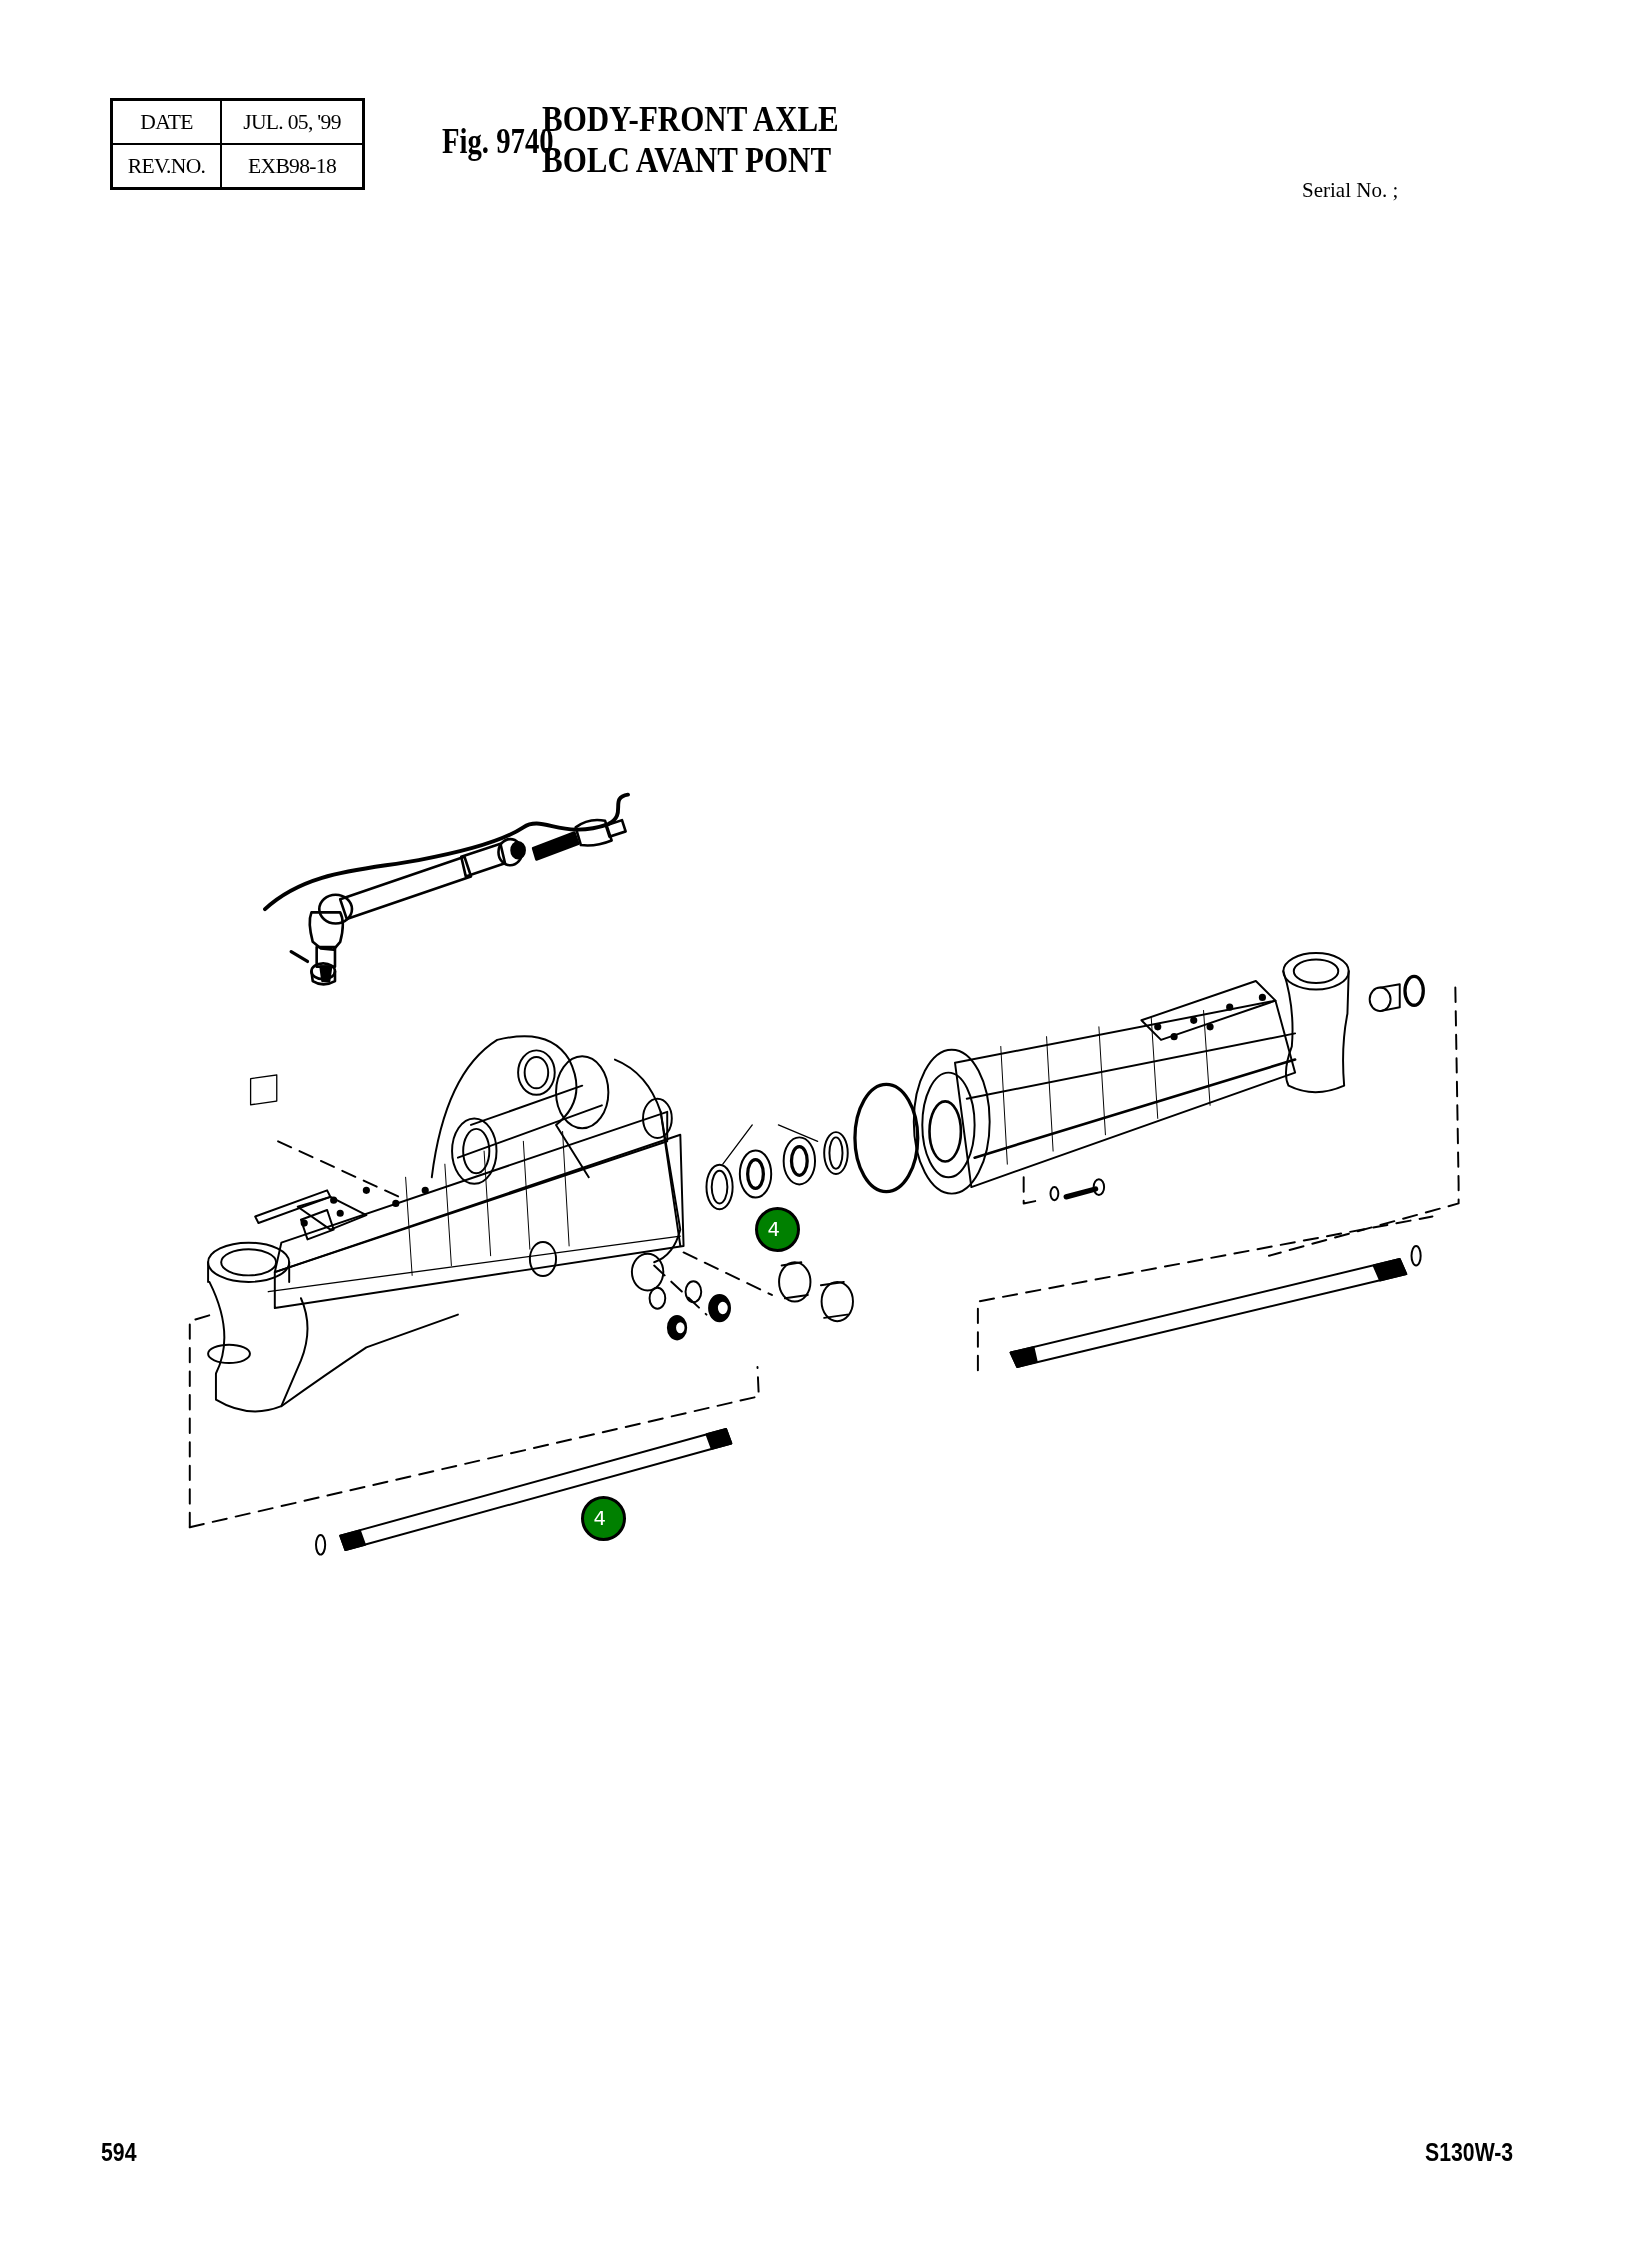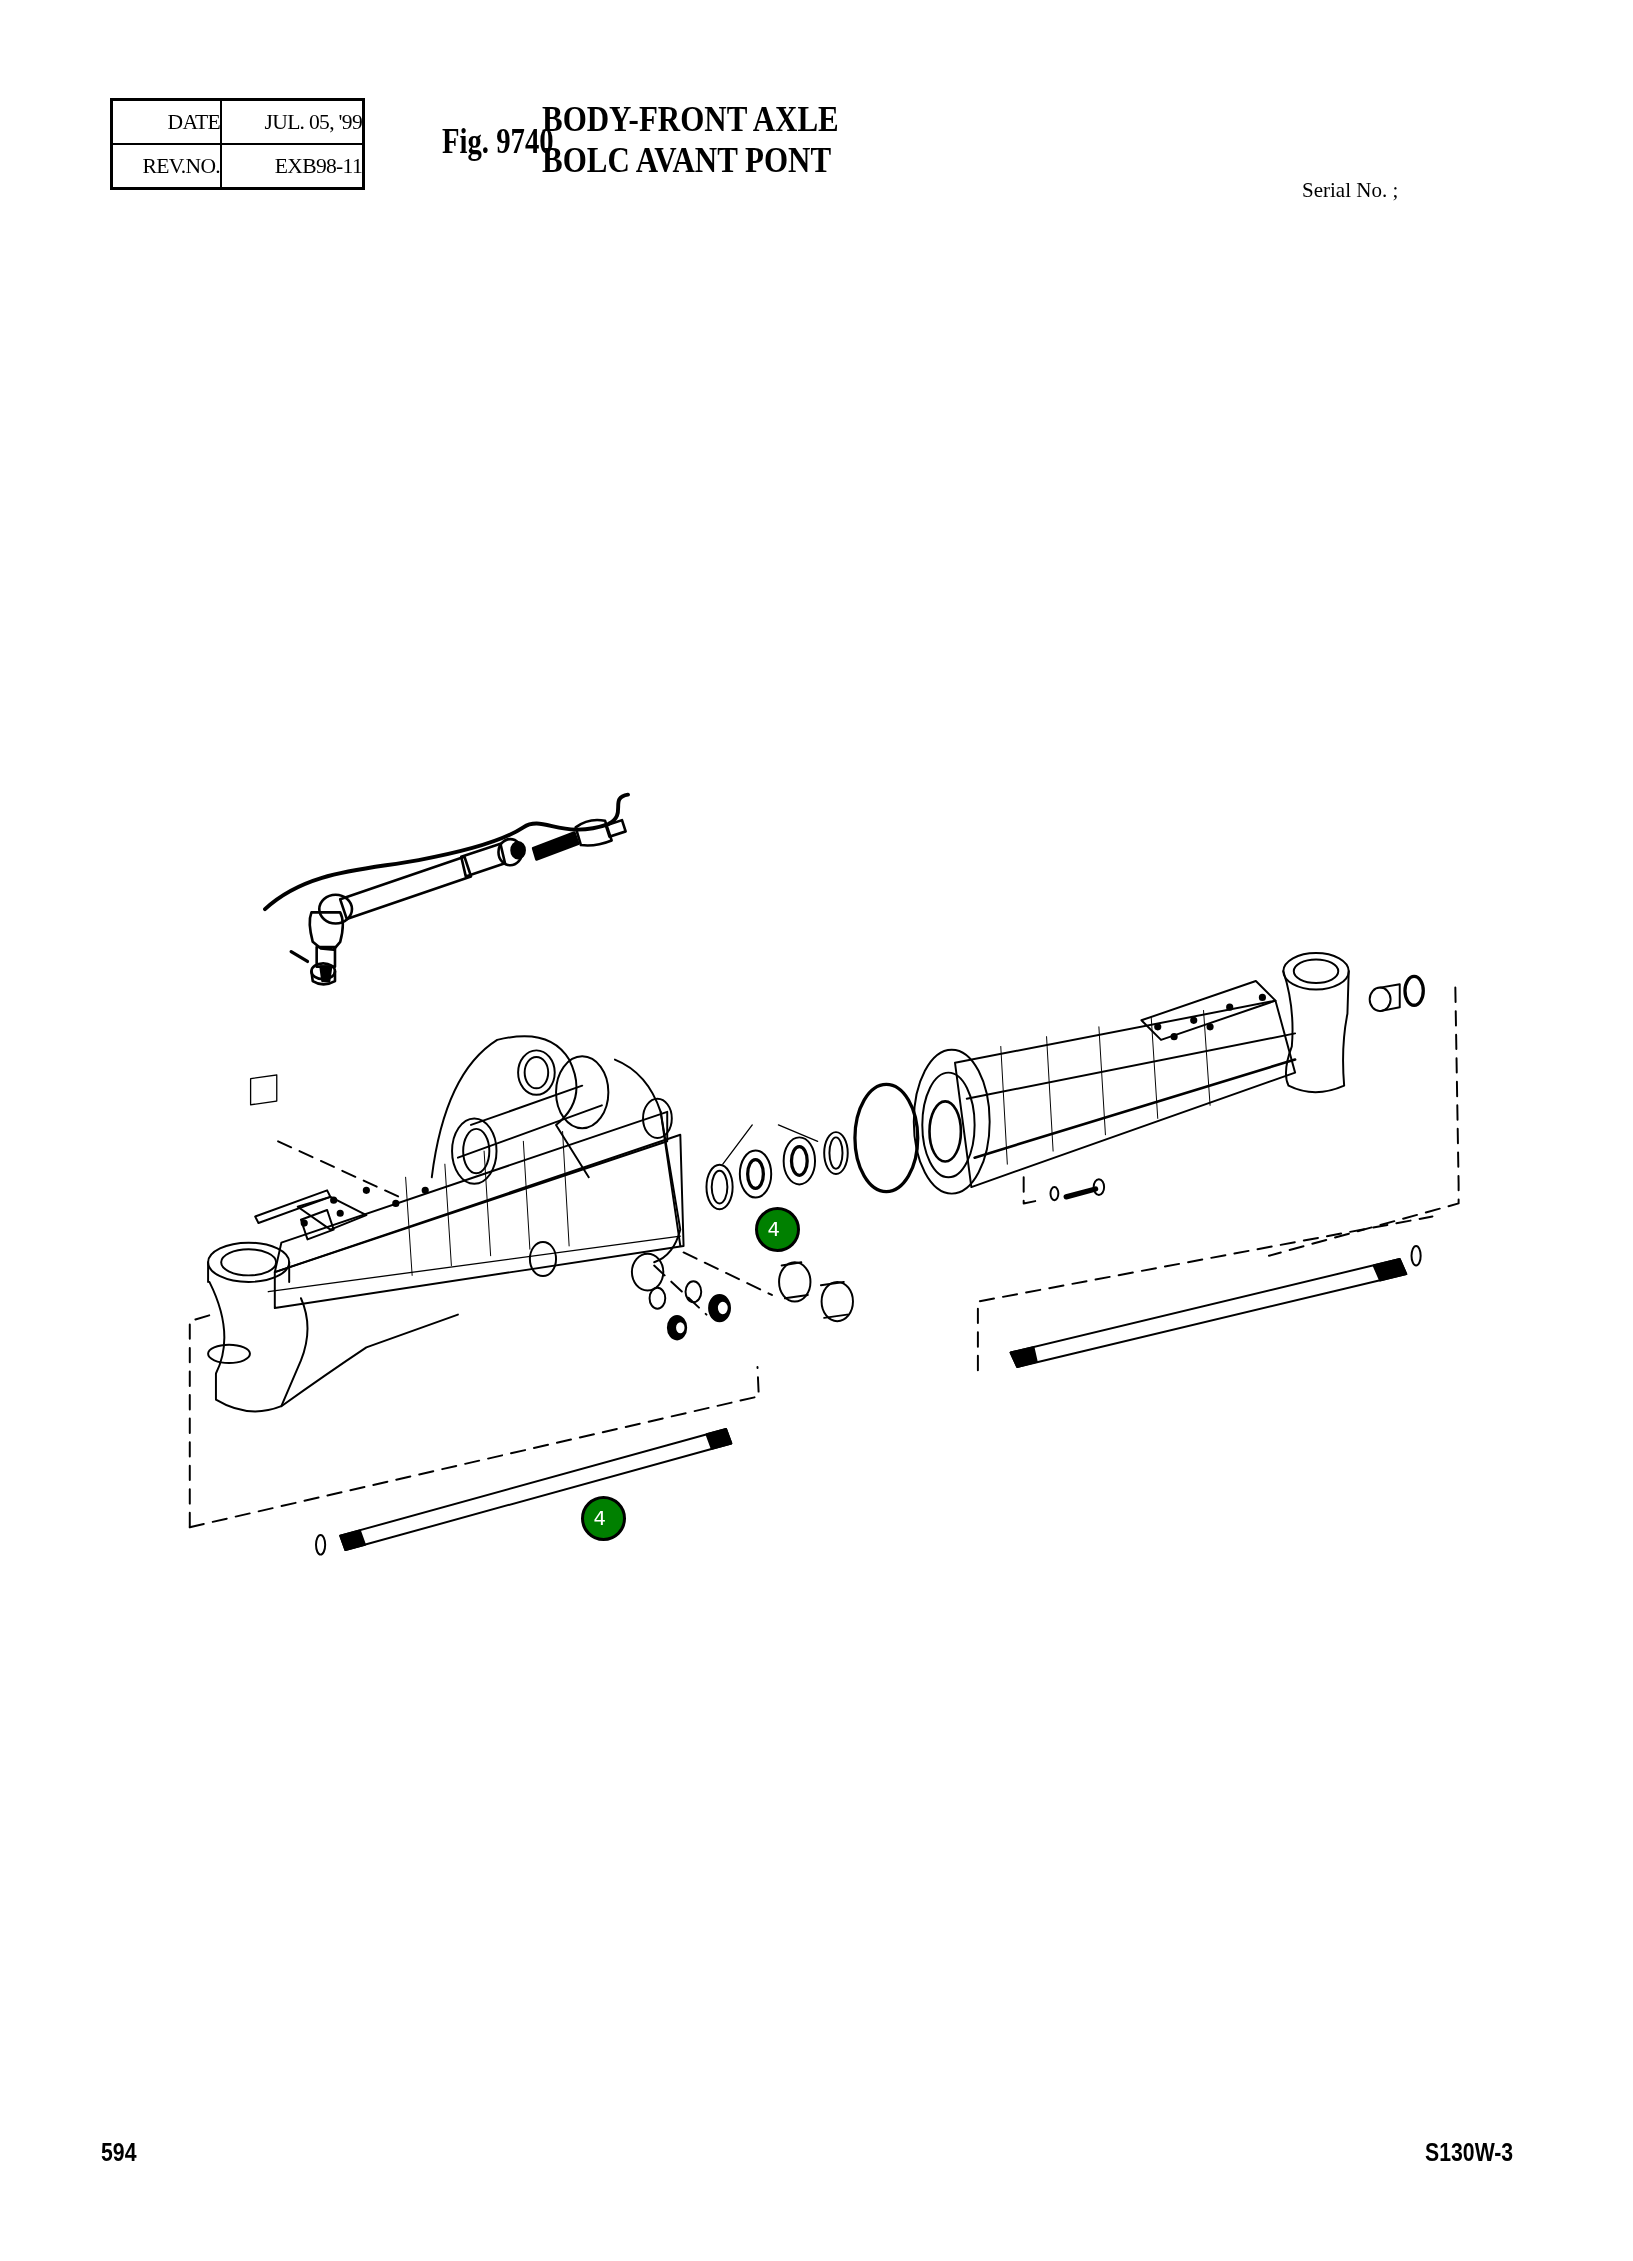--- a/index.html
+++ b/index.html
@@ -1,18 +1,18 @@
 <!DOCTYPE html>
 <html style="font-size:10.5px"><head>
 <meta charset="utf-8">
 <style>
   html, body { margin: 0; padding: 0; background: #ffffff; }
   body { width: 1634px; height: 2261px; position: relative; overflow: hidden; font-family: "Liberation Serif", serif; color: #000; }
   .rev-table { position: absolute; left: 110px; top: 98px; width: 255px; height: 92px; border: 3.9px solid #000; box-sizing: border-box; border-collapse: collapse; }
-  .rev-table td { border: 2px solid #000; text-align: right; vertical-align: middle; font-family: "Liberation Serif", serif; font-size: 21.6px; letter-spacing: -0.7px; padding: 0; }
+  .rev-table td { border: 2px solid #000; text-align: center; vertical-align: middle; font-family: "Liberation Serif", serif; font-size: 21.6px; letter-spacing: -0.7px; padding: 0; }
   .rev-table td.lbl { width: 107px; }
   .fig-no { position: absolute; left: 442px; top: 122px; font-family: "Liberation Serif", serif; font-weight: bold; font-size: 35px; transform: scaleX(0.82); transform-origin: left top; white-space: nowrap; }
   .title { position: absolute; left: 542px; top: 99px; font-family: "Liberation Serif", serif; font-weight: bold; font-size: 36px; line-height: 41px; transform: scaleX(0.86); transform-origin: left top; white-space: nowrap; }
   .serial { position: absolute; left: 1302px; top: 178px; font-family: "Liberation Serif", serif; font-weight: normal; font-size: 21px; white-space: nowrap; }
   .page-no { position: absolute; left: 101px; top: 2138px; font-family: "Liberation Sans", sans-serif; font-weight: bold; font-size: 25px; transform: scaleX(0.85); transform-origin: left top; }
   .model { position: absolute; left: 1425px; top: 2138px; font-family: "Liberation Sans", sans-serif; font-weight: bold; font-size: 25px; transform: scaleX(0.85); transform-origin: left top; white-space: nowrap; }
   svg.drawing { position: absolute; left: 0; top: 0; }
   .callout { position: absolute; width: 39px; height: 39px; border-radius: 50%; background: #008000; border: 3.3px solid #000; box-sizing: content-box; color: #fff; font-family: "DejaVu Sans", sans-serif; font-size: 19.6px; line-height: 39px; text-align: center; cursor: pointer; }
   .callout span { position: relative; left: -3.9px; }
 </style>
@@ -20,21 +20,21 @@
 <body>
 
 <table class="rev-table">
   <tbody>
       <tr>
     <td class="lbl">DATE</td>
     <td>JUL. 05, '99</td>
   </tr>
   <tr>
     <td class="lbl">REV.NO.</td>
-    <td>EXB98-11</td>
+    <td>EXB98-18</td>
   </tr>
 </tbody>
   </table>
 
 <div class="fig-no">Fig. 9740</div>
 <div class="title">
   <div>BODY-FRONT AXLE</div>
   <div>BOLC AVANT PONT</div>
 </div>
 <div class="serial">Serial No. ;</div>

